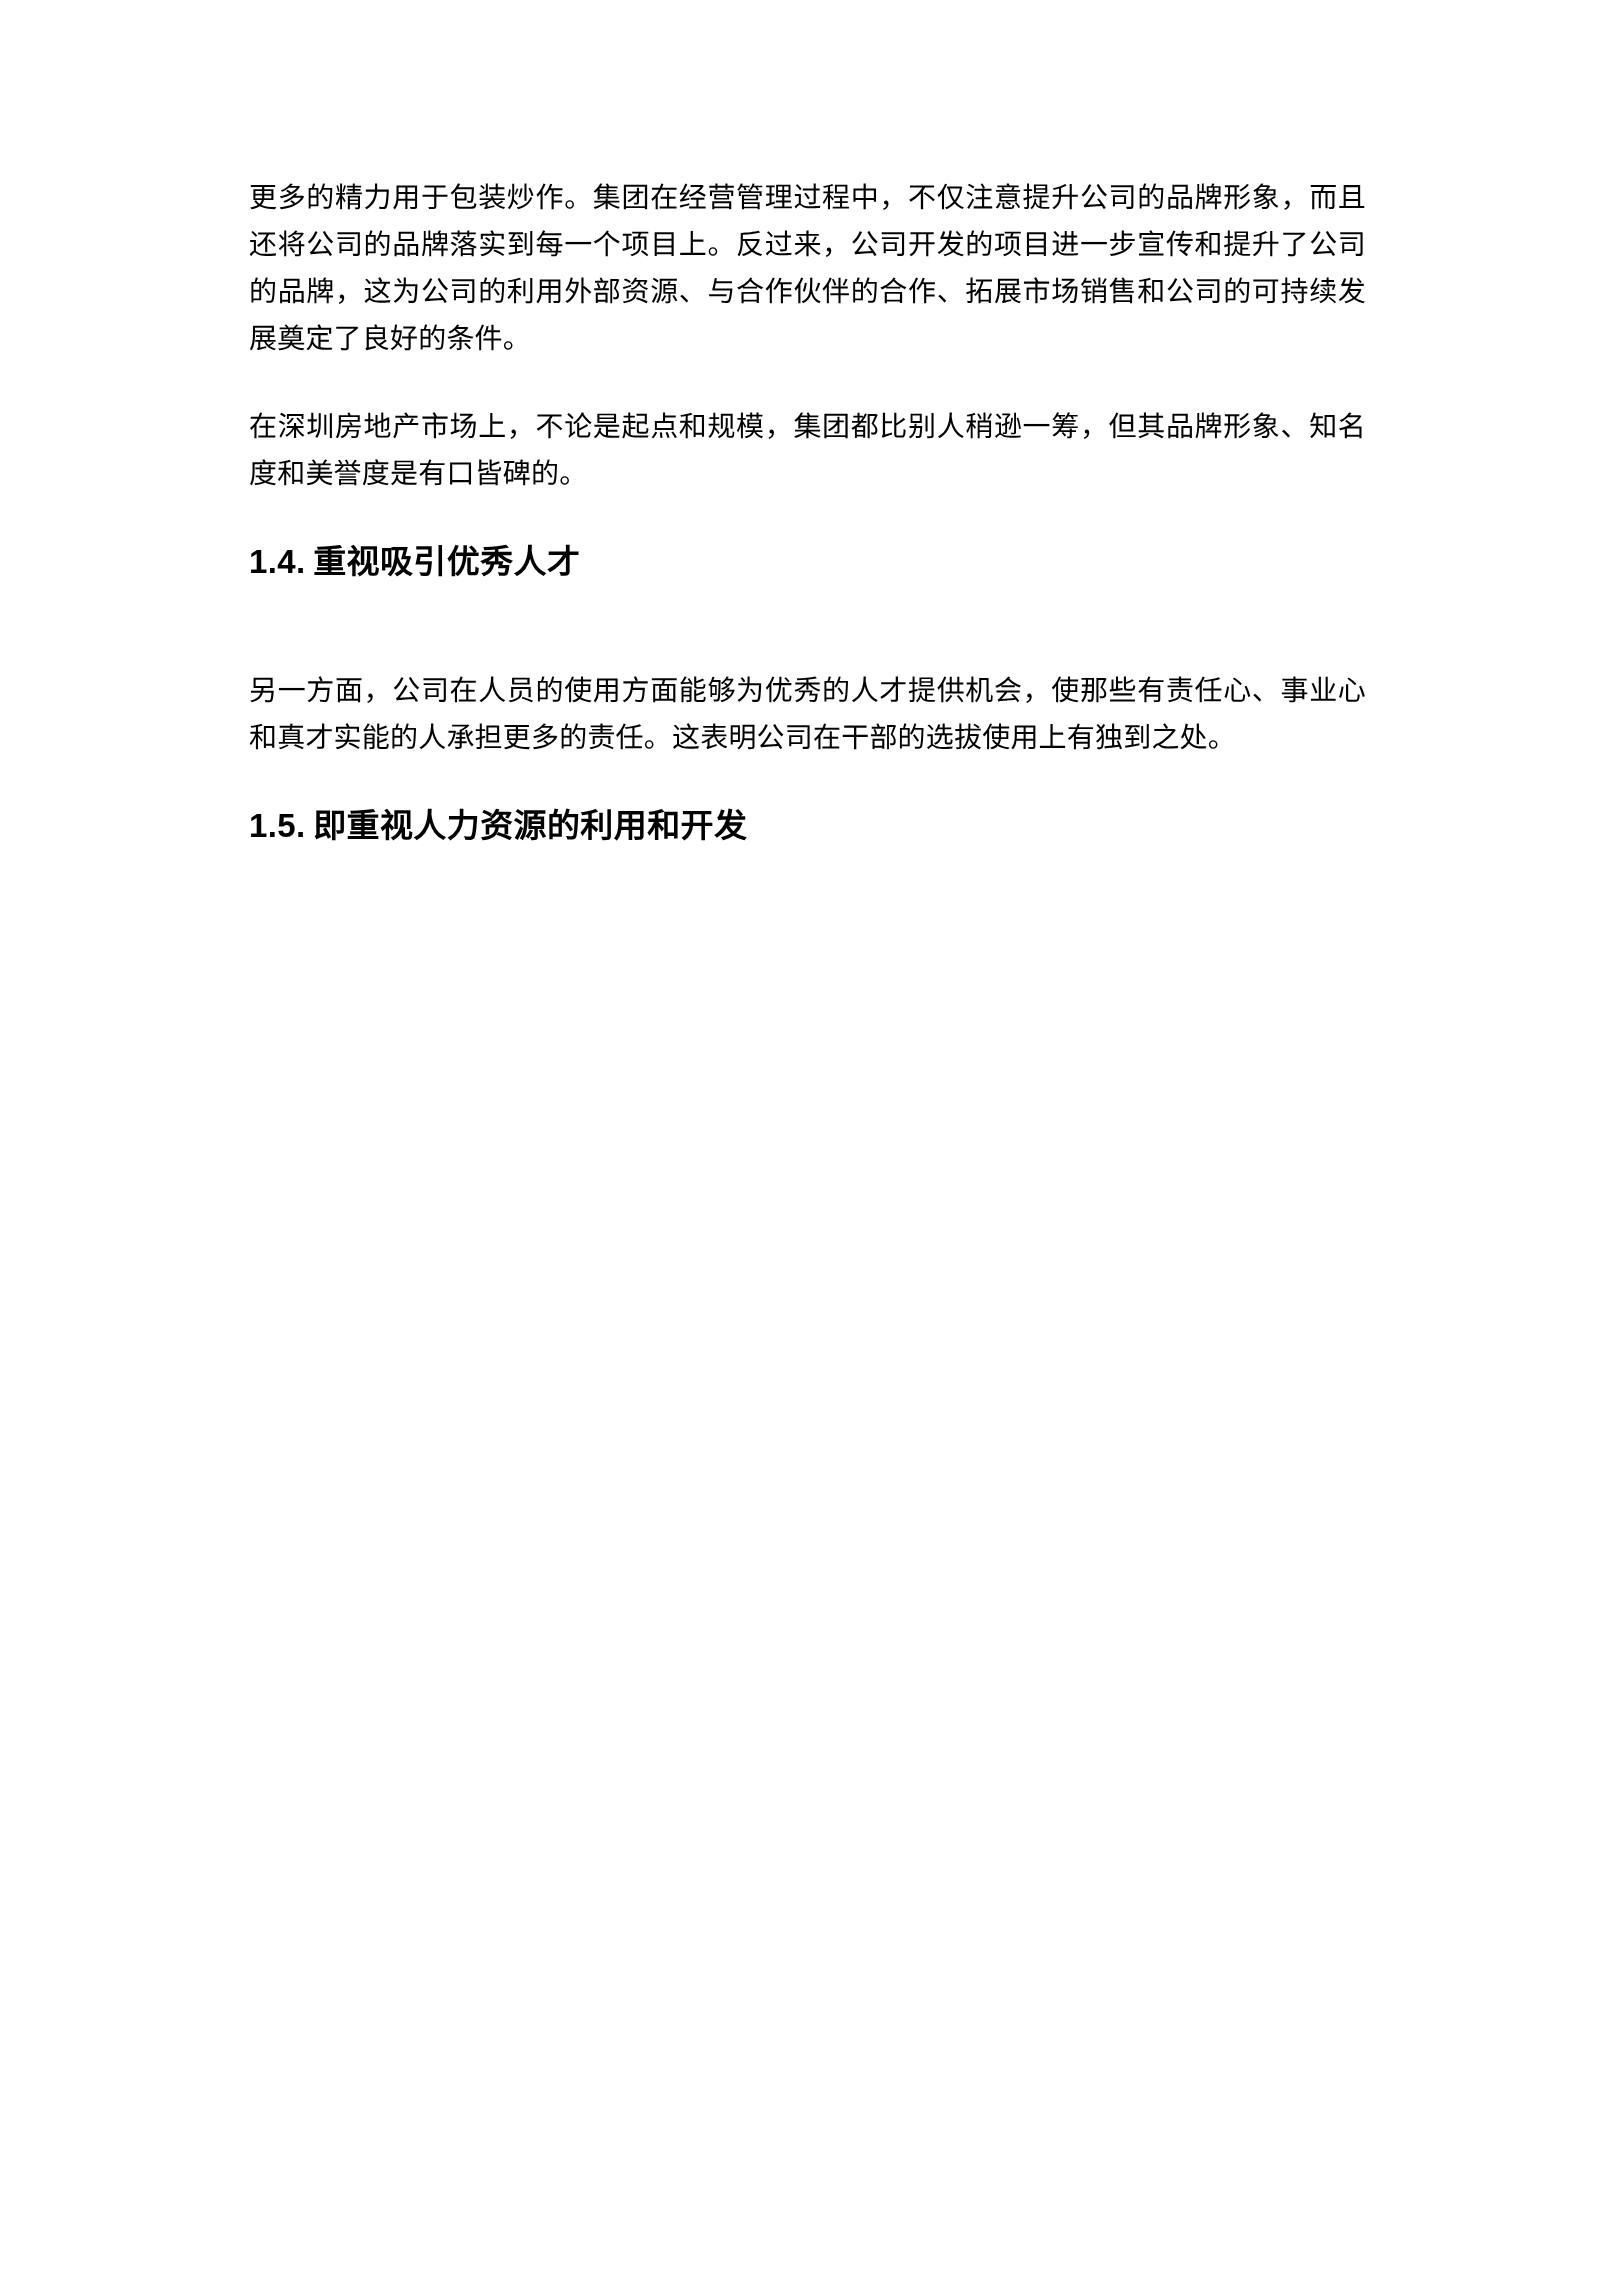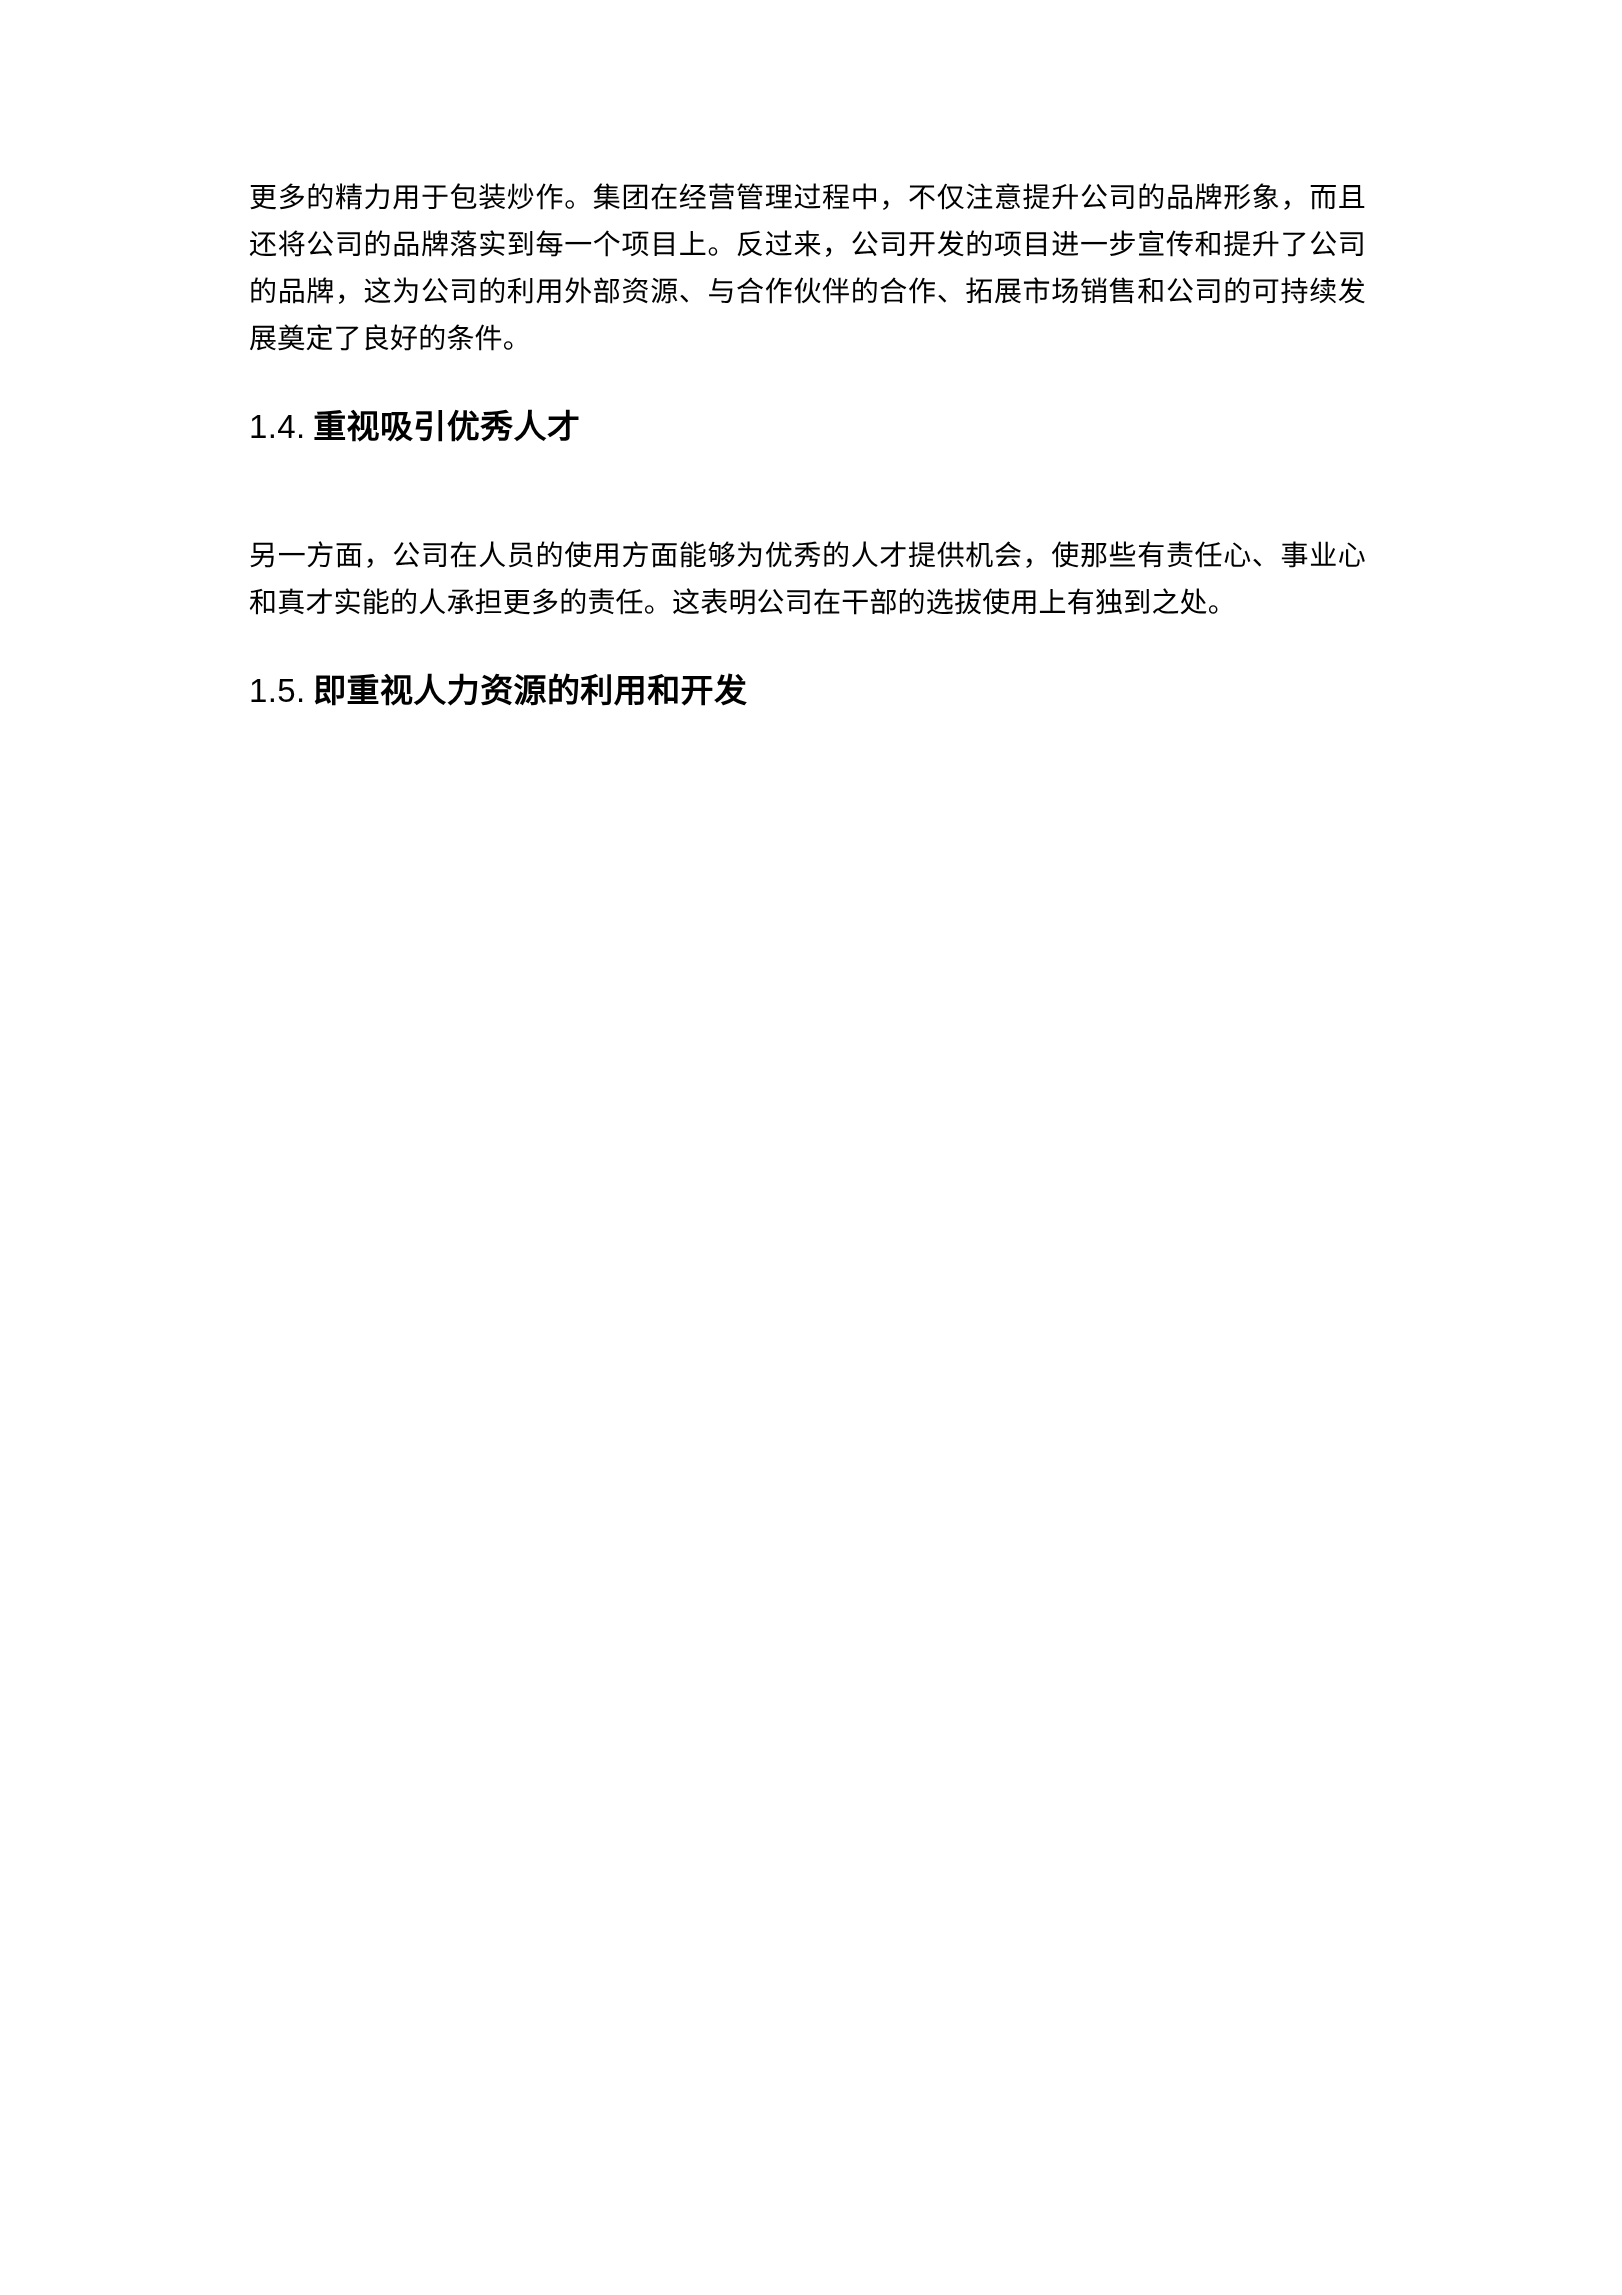--- a/index.html
+++ b/index.html
@@ -36,41 +36,42 @@
     font-weight: 400;
   }
   h2.heading {
     font-size: 33px;
     line-height: 1.4;
     font-weight: bold;
     margin: 42px 0 0 0;
     letter-spacing: 0.4px;
   }
   h2.heading .num {
-    font-weight: normal;
+    font-weight: bold;
   }
   h2.heading .ttl {
     font-weight: bold;
     margin-left: 7.5px;
   }
   .after-heading-gap {
     height: 82px;
   }
   .tight {
     margin-bottom: 38px;
   }
 </style>
 </head>
 <body>
 
 <div class="page">
   <div class="content">
 
     <p class="para">更多的精力用于包装炒作。集团在经营管理过程中，不仅注意提升公司的品牌形象，而且还将公司的品牌落实到每一个项目上。反过来，公司开发的项目进一步宣传和提升了公司的品牌，这为公司的利用外部资源、与合作伙伴的合作、拓展市场销售和公司的可持续发展奠定了良好的条件。</p>
 
+    <p class="para">在深圳房地产市场上，不论是起点和规模，集团都比别人稍逊一筹，但其品牌形象、知名度和美誉度是有口皆碑的。</p>
 
     <h2 class="heading">
       <span class="num">1.4.</span><span class="ttl">重视吸引优秀人才</span>
     </h2>
     <div class="after-heading-gap"></div>
 
 
     <p class="para">另一方面，公司在人员的使用方面能够为优秀的人才提供机会，使那些有责任心、事业心和真才实能的人承担更多的责任。这表明公司在干部的选拔使用上有独到之处。</p>
 
 

